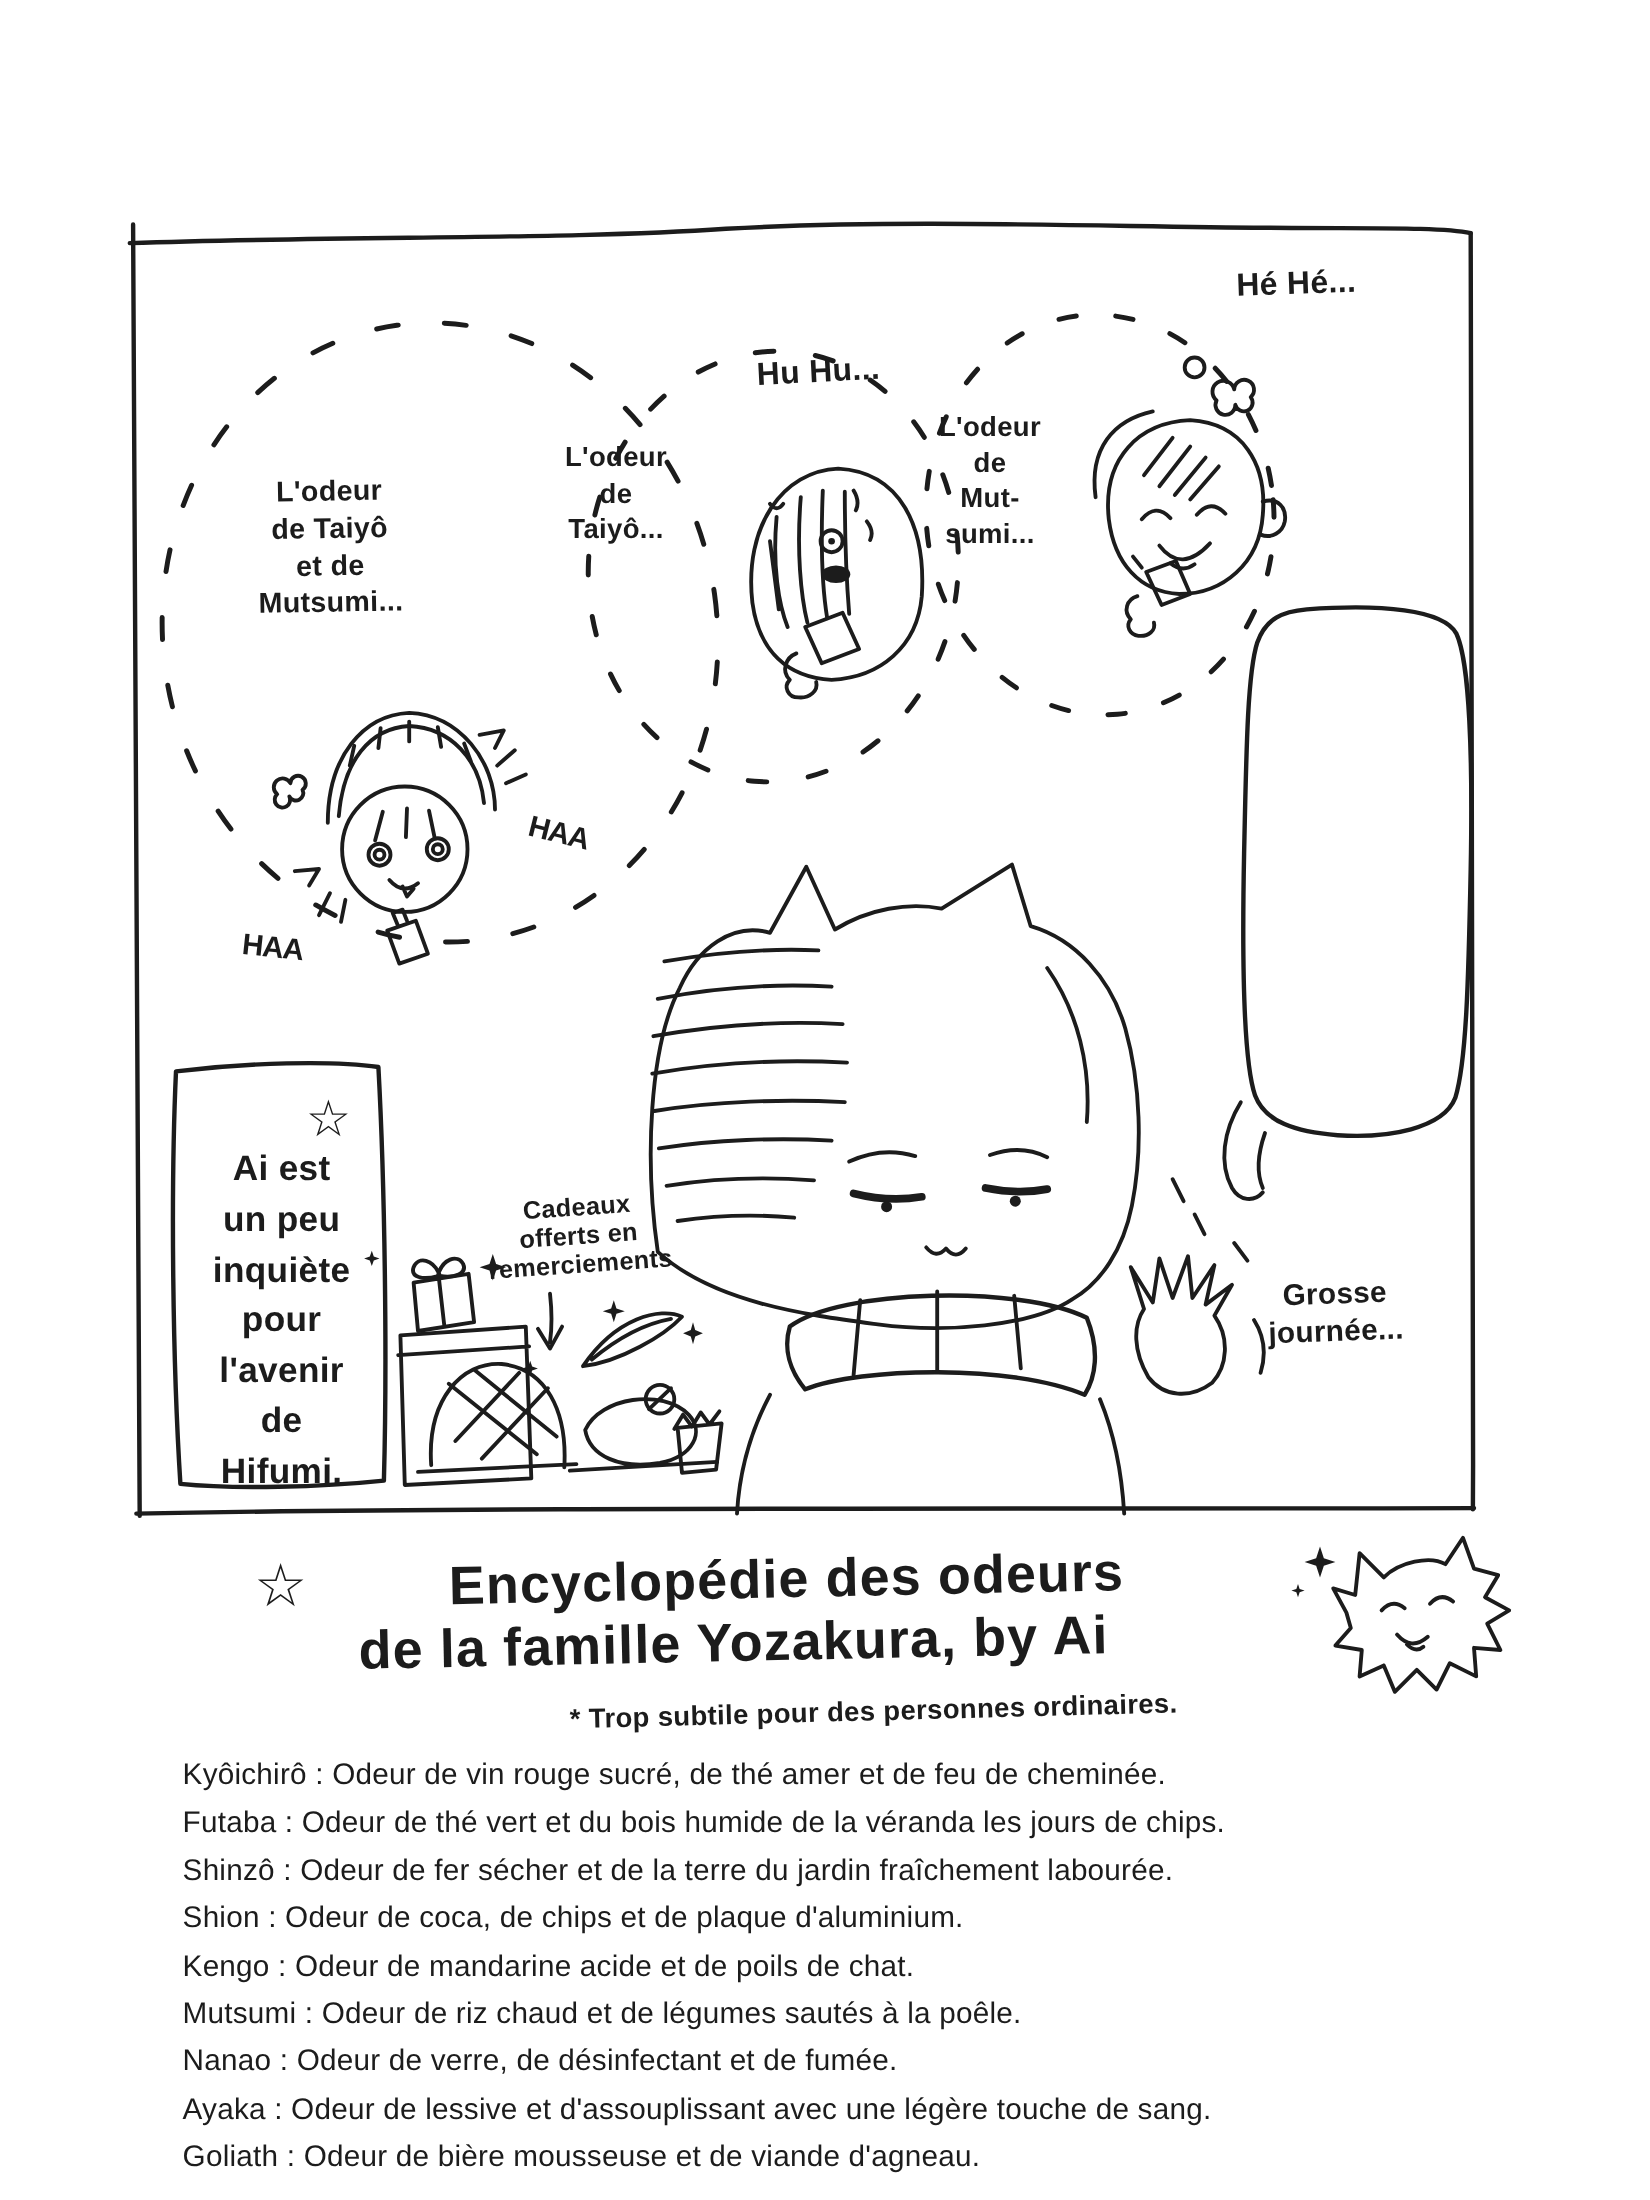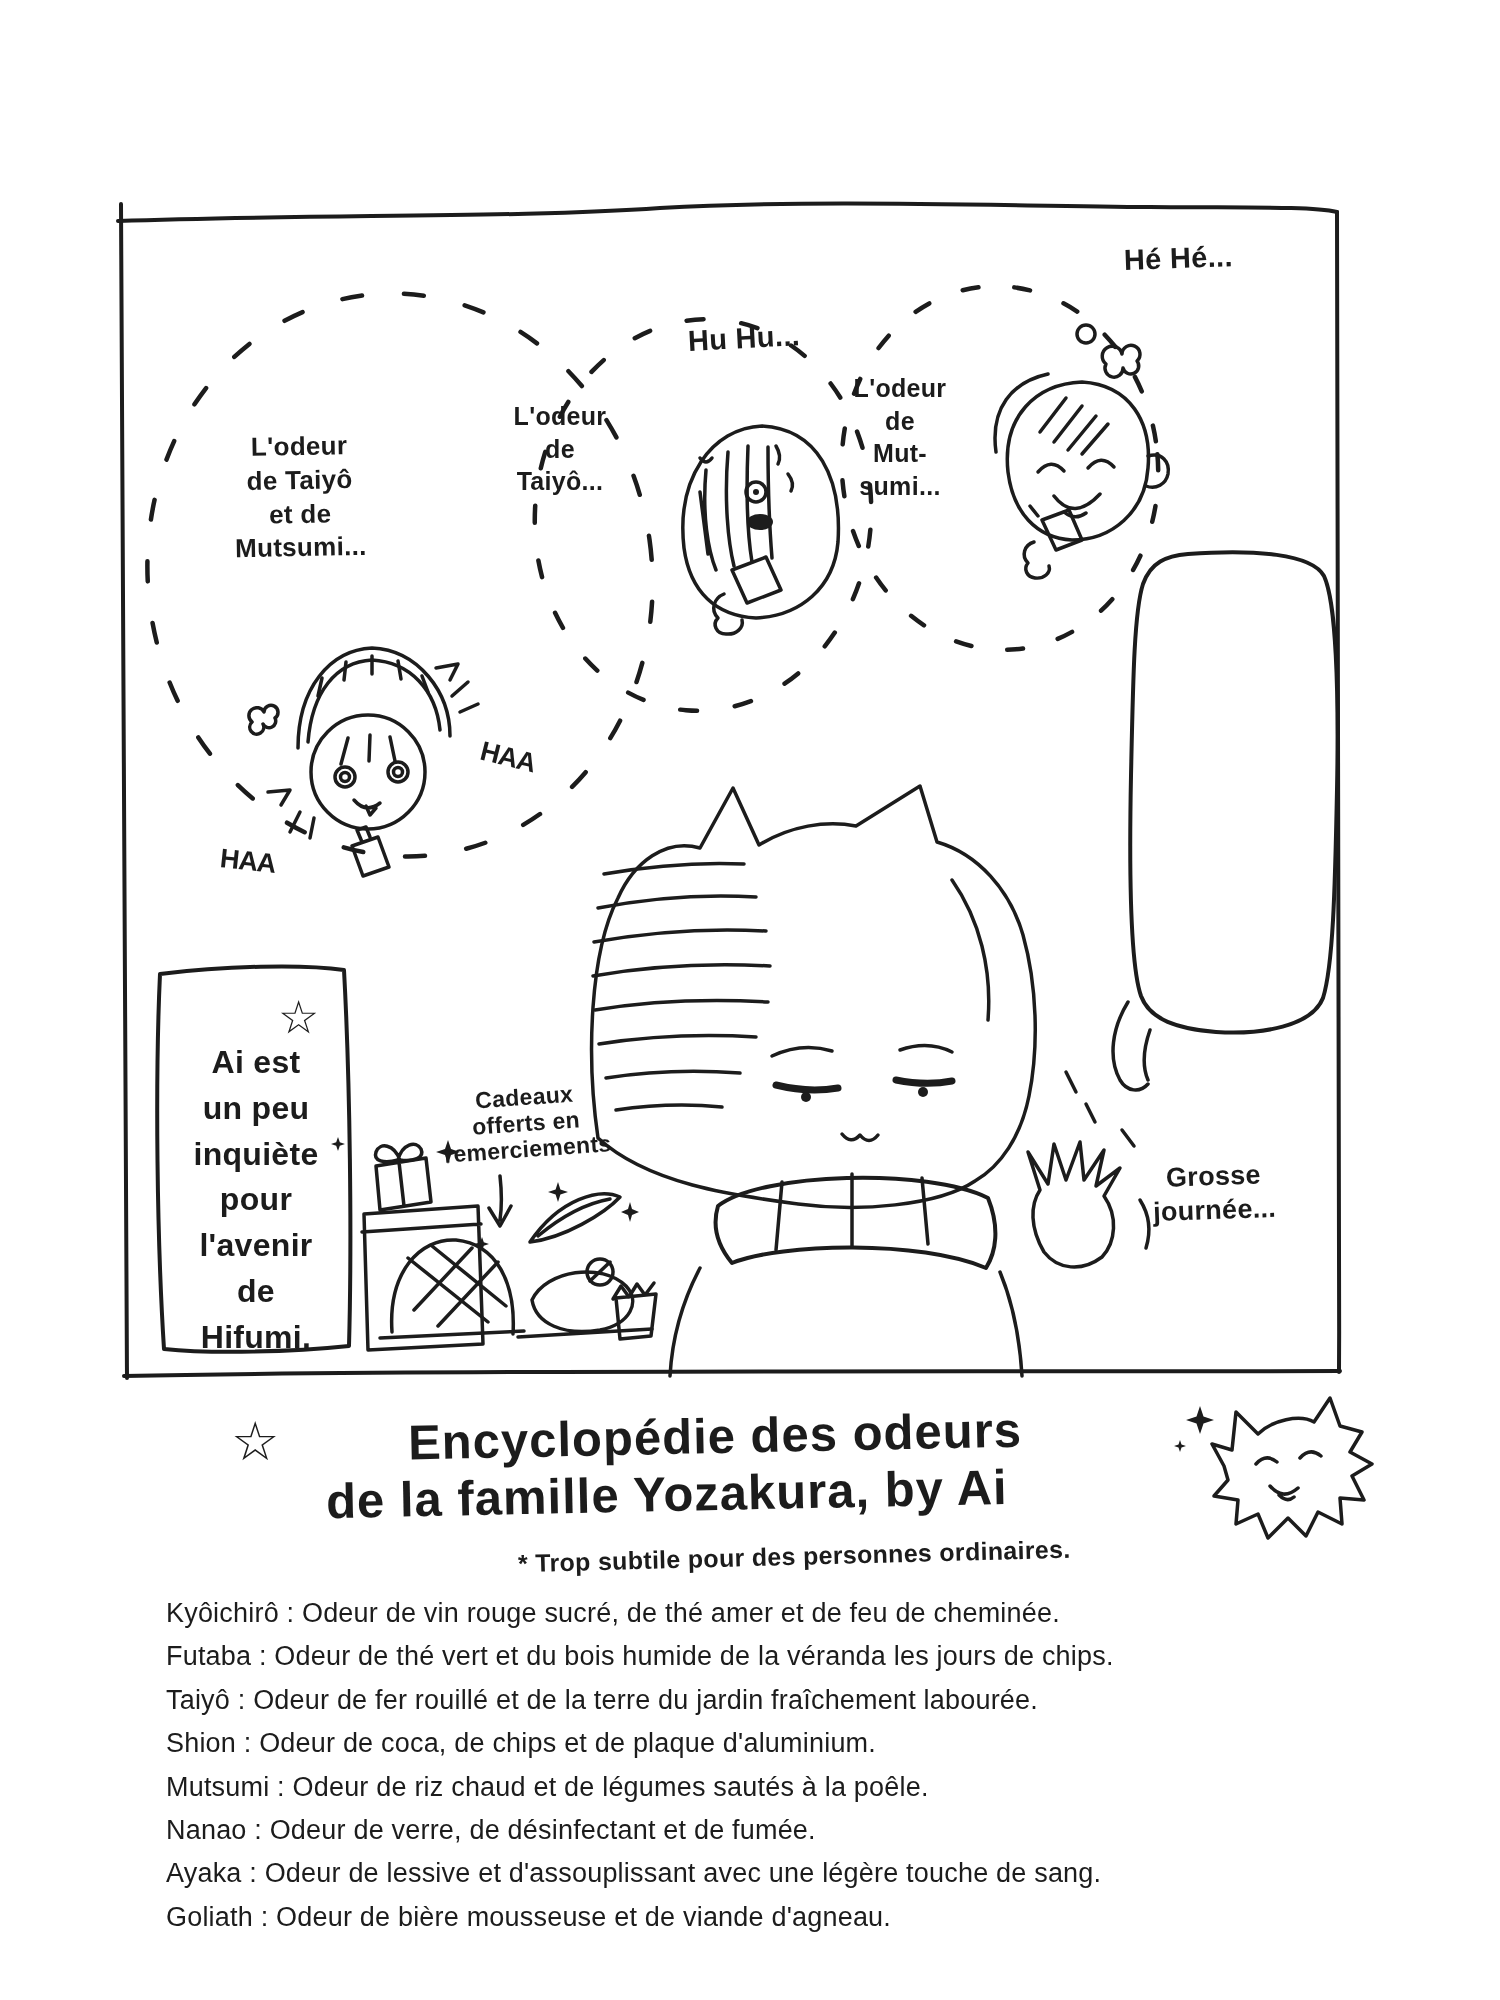--- a/index.html
+++ b/index.html
@@ -199,21 +199,22 @@
 
   <div class="txt title-line nowrap" style="left:408px;top:1408px;transform:rotate(-1.2deg);">Encyclopédie des odeurs</div>
 
   <div class="txt title-line nowrap" style="left:326px;top:1466px;transform:rotate(-1.2deg);">de la famille Yozakura, by Ai</div>
 
   <div class="txt footnote nowrap" style="left:518px;top:1542px;transform:rotate(-1.5deg);">* Trop subtile pour des personnes ordinaires.</div>
 
   <div class="list">
     <div class="row">Kyôichirô : Odeur de vin rouge sucré, de thé amer et de feu de cheminée.</div>
     <div class="row">Futaba : Odeur de thé vert et du bois humide de la véranda les jours de chips.</div>
-    <div class="row">Taiyô : Odeur de fer rouillé et de la terre du jardin fraîchement labourée.</div>
+    <div class="row">Shinzô : Odeur de fer sécher et de la terre du jardin fraîchement labourée.</div>
     <div class="row">Shion : Odeur de coca, de chips et de plaque d'aluminium.</div>
+    <div class="row">Kengo : Odeur de mandarine acide et de poils de chat.</div>
     <div class="row">Mutsumi : Odeur de riz chaud et de légumes sautés à la poêle.</div>
     <div class="row">Nanao : Odeur de verre, de désinfectant et de fumée.</div>
     <div class="row">Ayaka : Odeur de lessive et d'assouplissant avec une légère touche de sang.</div>
     <div class="row">Goliath : Odeur de bière mousseuse et de viande d'agneau.</div>
   </div>
 
 </div>
 
 </body></html>

